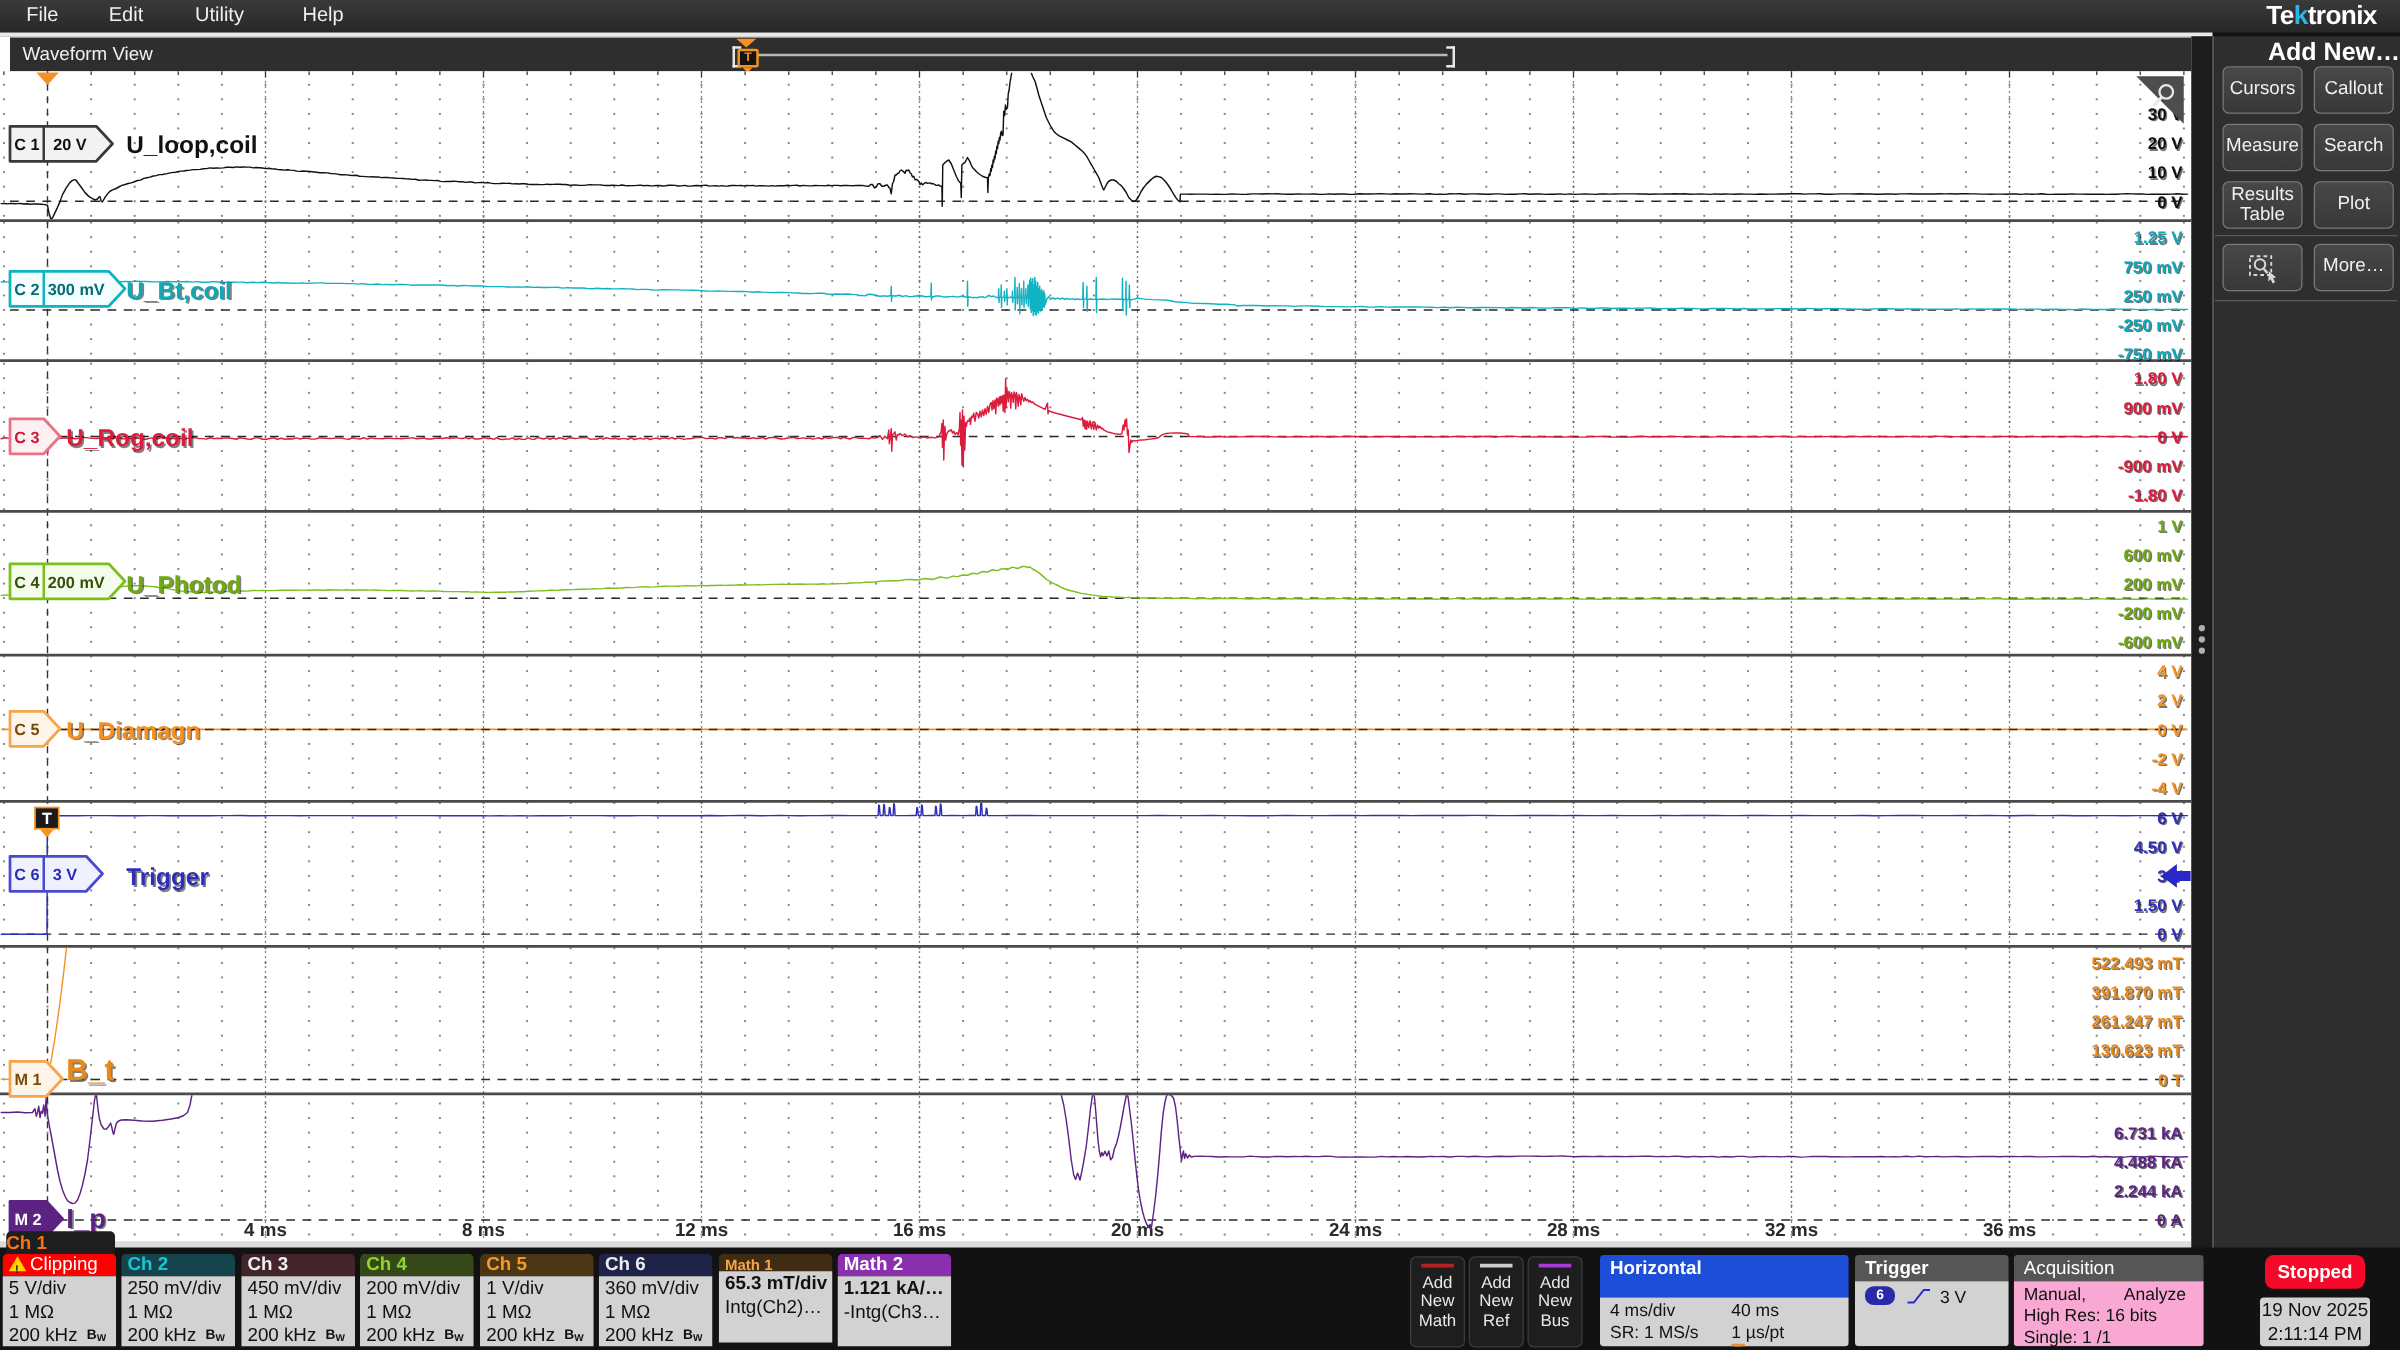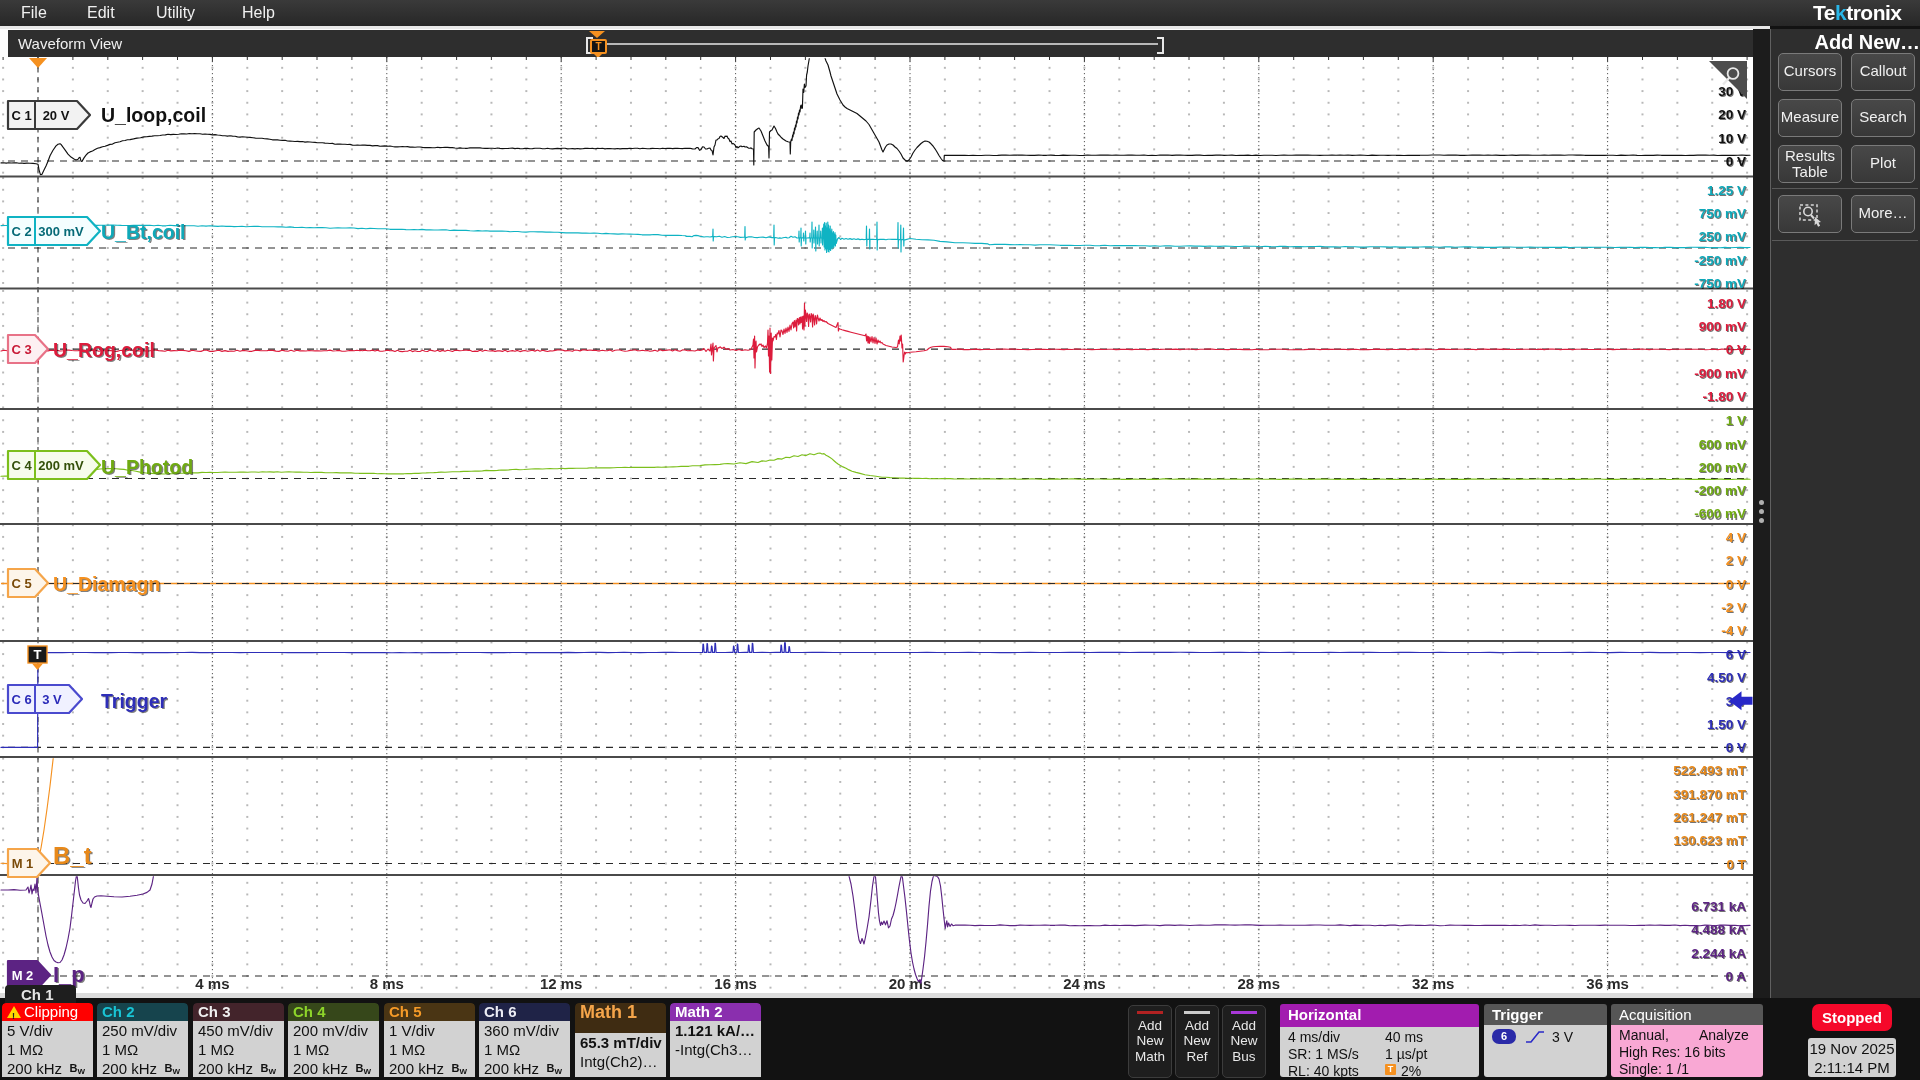--- a/index.html
+++ b/index.html
@@ -335,21 +335,21 @@
       <g stroke="#d8d8d8" fill="none">
 <rect x="21" y="9" width="17" height="15" stroke-dasharray="3 2.4" stroke-width="1.5"></rect>
 <circle cx="29" cy="15.5" r="4.2" stroke-width="1.6"></circle>
 <line x1="32" y1="19" x2="35" y2="22.5" stroke-width="2"></line>
 <path d="M36 21 l6 5 l-2.5 0.4 l1.6 3.4 l-2 1 l-1.6 -3.4 l-1.9 1.8 z" fill="#d8d8d8" stroke="none"></path>
 </g>
     </svg></div>
 <div class="abs" style="left:1772px;top:188px;width:146px;height:1px;background:#5a5a5a"></div>
 <div class="abs" style="left:1772px;top:240px;width:146px;height:1px;background:#5a5a5a"></div>
 <div class="abs" style="left:0;top:998px;width:1920px;height:82px;background:#121212"></div>
-<div class="abs" style="left:5px;top:985px;width:71px;height:19px;background:#1e1e1e;border-radius:4px 4px 0 0;color:#e5e5e5;font-size:15px;font-weight:bold;line-height:19px;padding-left:16px;box-sizing:border-box">Ch 1</div>
+<div class="abs" style="left:5px;top:985px;width:87px;height:19px;background:#1e1e1e;border-radius:4px 4px 0 0;color:#f97316;font-size:15px;font-weight:bold;line-height:19px;padding-left:0;box-sizing:border-box">Ch 1</div>
 <div class="abs" style="left:2px;top:1003px;width:91px;height:74px;border-radius:4px 4px 0 0;overflow:hidden">
 <div style="height:18px;background:#ff0000;padding-left:5px;font-size:15px;line-height:18px;border-radius:4px 4px 0 0"><span class="warn"></span><span style="color:#fff;font-weight:normal">Clipping</span></div>
 <div style="height:56px;background:#d2d2d2;color:#111;font-size:15px;padding:1px 0 0 5px">
       <div style="height:19px;font-weight:normal;position:relative">5 V/div</div>
       <div style="height:19px;font-weight:normal;position:relative">1 MΩ</div>
       <div style="height:19px;font-weight:normal;position:relative">200 kHz<span style="position:absolute;right:8px;top:2px;font-size:11px;font-weight:bold">B<span style="font-size:8px;vertical-align:-2px">W</span></span></div>
     </div>
   </div>
 <div class="abs" style="left:97px;top:1003px;width:91px;height:74px;border-radius:4px 4px 0 0;overflow:hidden">
 <div style="height:18px;background:#16444d;padding-left:5px;font-size:15px;line-height:18px;border-radius:4px 4px 0 0"><span style="color:#19c5d6;font-weight:bold">Ch 2</span></div>
@@ -385,21 +385,21 @@
   </div>
 <div class="abs" style="left:479px;top:1003px;width:91px;height:74px;border-radius:4px 4px 0 0;overflow:hidden">
 <div style="height:18px;background:#1f2347;padding-left:5px;font-size:15px;line-height:18px;border-radius:4px 4px 0 0"><span style="color:#ecedf5;font-weight:bold">Ch 6</span></div>
 <div style="height:56px;background:#d2d2d2;color:#111;font-size:15px;padding:1px 0 0 5px">
       <div style="height:19px;font-weight:normal;position:relative">360 mV/div</div>
       <div style="height:19px;font-weight:normal;position:relative">1 MΩ</div>
       <div style="height:19px;font-weight:normal;position:relative">200 kHz<span style="position:absolute;right:8px;top:2px;font-size:11px;font-weight:bold">B<span style="font-size:8px;vertical-align:-2px">W</span></span></div>
     </div>
   </div>
 <div class="abs" style="left:575px;top:1003px;width:91px;height:74px;border-radius:4px 4px 0 0;overflow:hidden">
-<div style="height:30px;background:#3f2c12;padding-left:5px;font-size:18px;line-height:18px;border-radius:4px 4px 0 0"><span style="color:#f5a54a;font-weight:bold">Math 1</span></div>
+<div style="height:14px;background:#3f2c12;padding-left:5px;font-size:12px;line-height:18px;border-radius:4px 4px 0 0"><span style="color:#f5a54a;font-weight:bold">Math 1</span></div>
 <div style="height:56px;background:#d2d2d2;color:#111;font-size:15px;padding:1px 0 0 5px">
       <div style="height:19px;font-weight:bold;position:relative">65.3 mT/div</div>
       <div style="height:19px;font-weight:normal;position:relative">Intg(Ch2)…</div>
       <div style="height:19px;font-weight:normal;position:relative"></div>
     </div>
   </div>
 <div class="abs" style="left:670px;top:1003px;width:91px;height:74px;border-radius:4px 4px 0 0;overflow:hidden">
 <div style="height:18px;background:#8a2fae;padding-left:5px;font-size:15px;line-height:18px;border-radius:4px 4px 0 0"><span style="color:#fff;font-weight:bold">Math 2</span></div>
 <div style="height:56px;background:#d2d2d2;color:#111;font-size:15px;padding:1px 0 0 5px">
       <div style="height:19px;font-weight:bold;position:relative">1.121 kA/…</div>
@@ -425,21 +425,21 @@
   </div>
 <div class="abs" style="left:1222px;top:1005px;width:42px;height:71px;background:#1e1e1e;border:1px solid #3c3c3c;border-radius:5px;text-align:center">
 <div style="width:26px;height:2.5px;background:#a838d8;margin:5px auto 4px auto"></div>
 <div style="color:#e8e8e8;font-size:13.5px;line-height:15.5px">
       <div>Add</div>
       <div>New</div>
       <div>Bus</div>
     </div>
   </div>
 <div class="abs" style="left:1280px;top:1004px;width:199px;height:73px;border-radius:3px;overflow:hidden">
-<div style="height:23px;background:#a21caf;color:#fff;font-weight:bold;font-size:15px;line-height:21px;padding-left:8px">Horizontal</div>
+<div style="height:34px;background:#1d4ed8;color:#fff;font-weight:bold;font-size:15px;line-height:21px;padding-left:8px">Horizontal</div>
 <div style="height:52px;background:#d2d2d2;color:#111;font-size:14px;position:relative">
       <div class="abs" style="left:8px;top:2px">4 ms/div</div>
       <div class="abs" style="left:105px;top:2px">40 ms</div>
 <div class="abs" style="left:8px;top:19px">SR: 1 MS/s</div>
       <div class="abs" style="left:105px;top:19px">1 µs/pt</div>
 <div class="abs" style="left:8px;top:36px">RL: 40 kpts</div>
 <div class="abs" style="left:105px;top:37px;width:11px;height:11px;background:#f59120;border-radius:1px;color:#fff;font-size:9px;font-weight:bold;text-align:center;line-height:11px">T</div>
 <div class="abs" style="left:121px;top:36px">2%</div>
     </div>
   </div>

